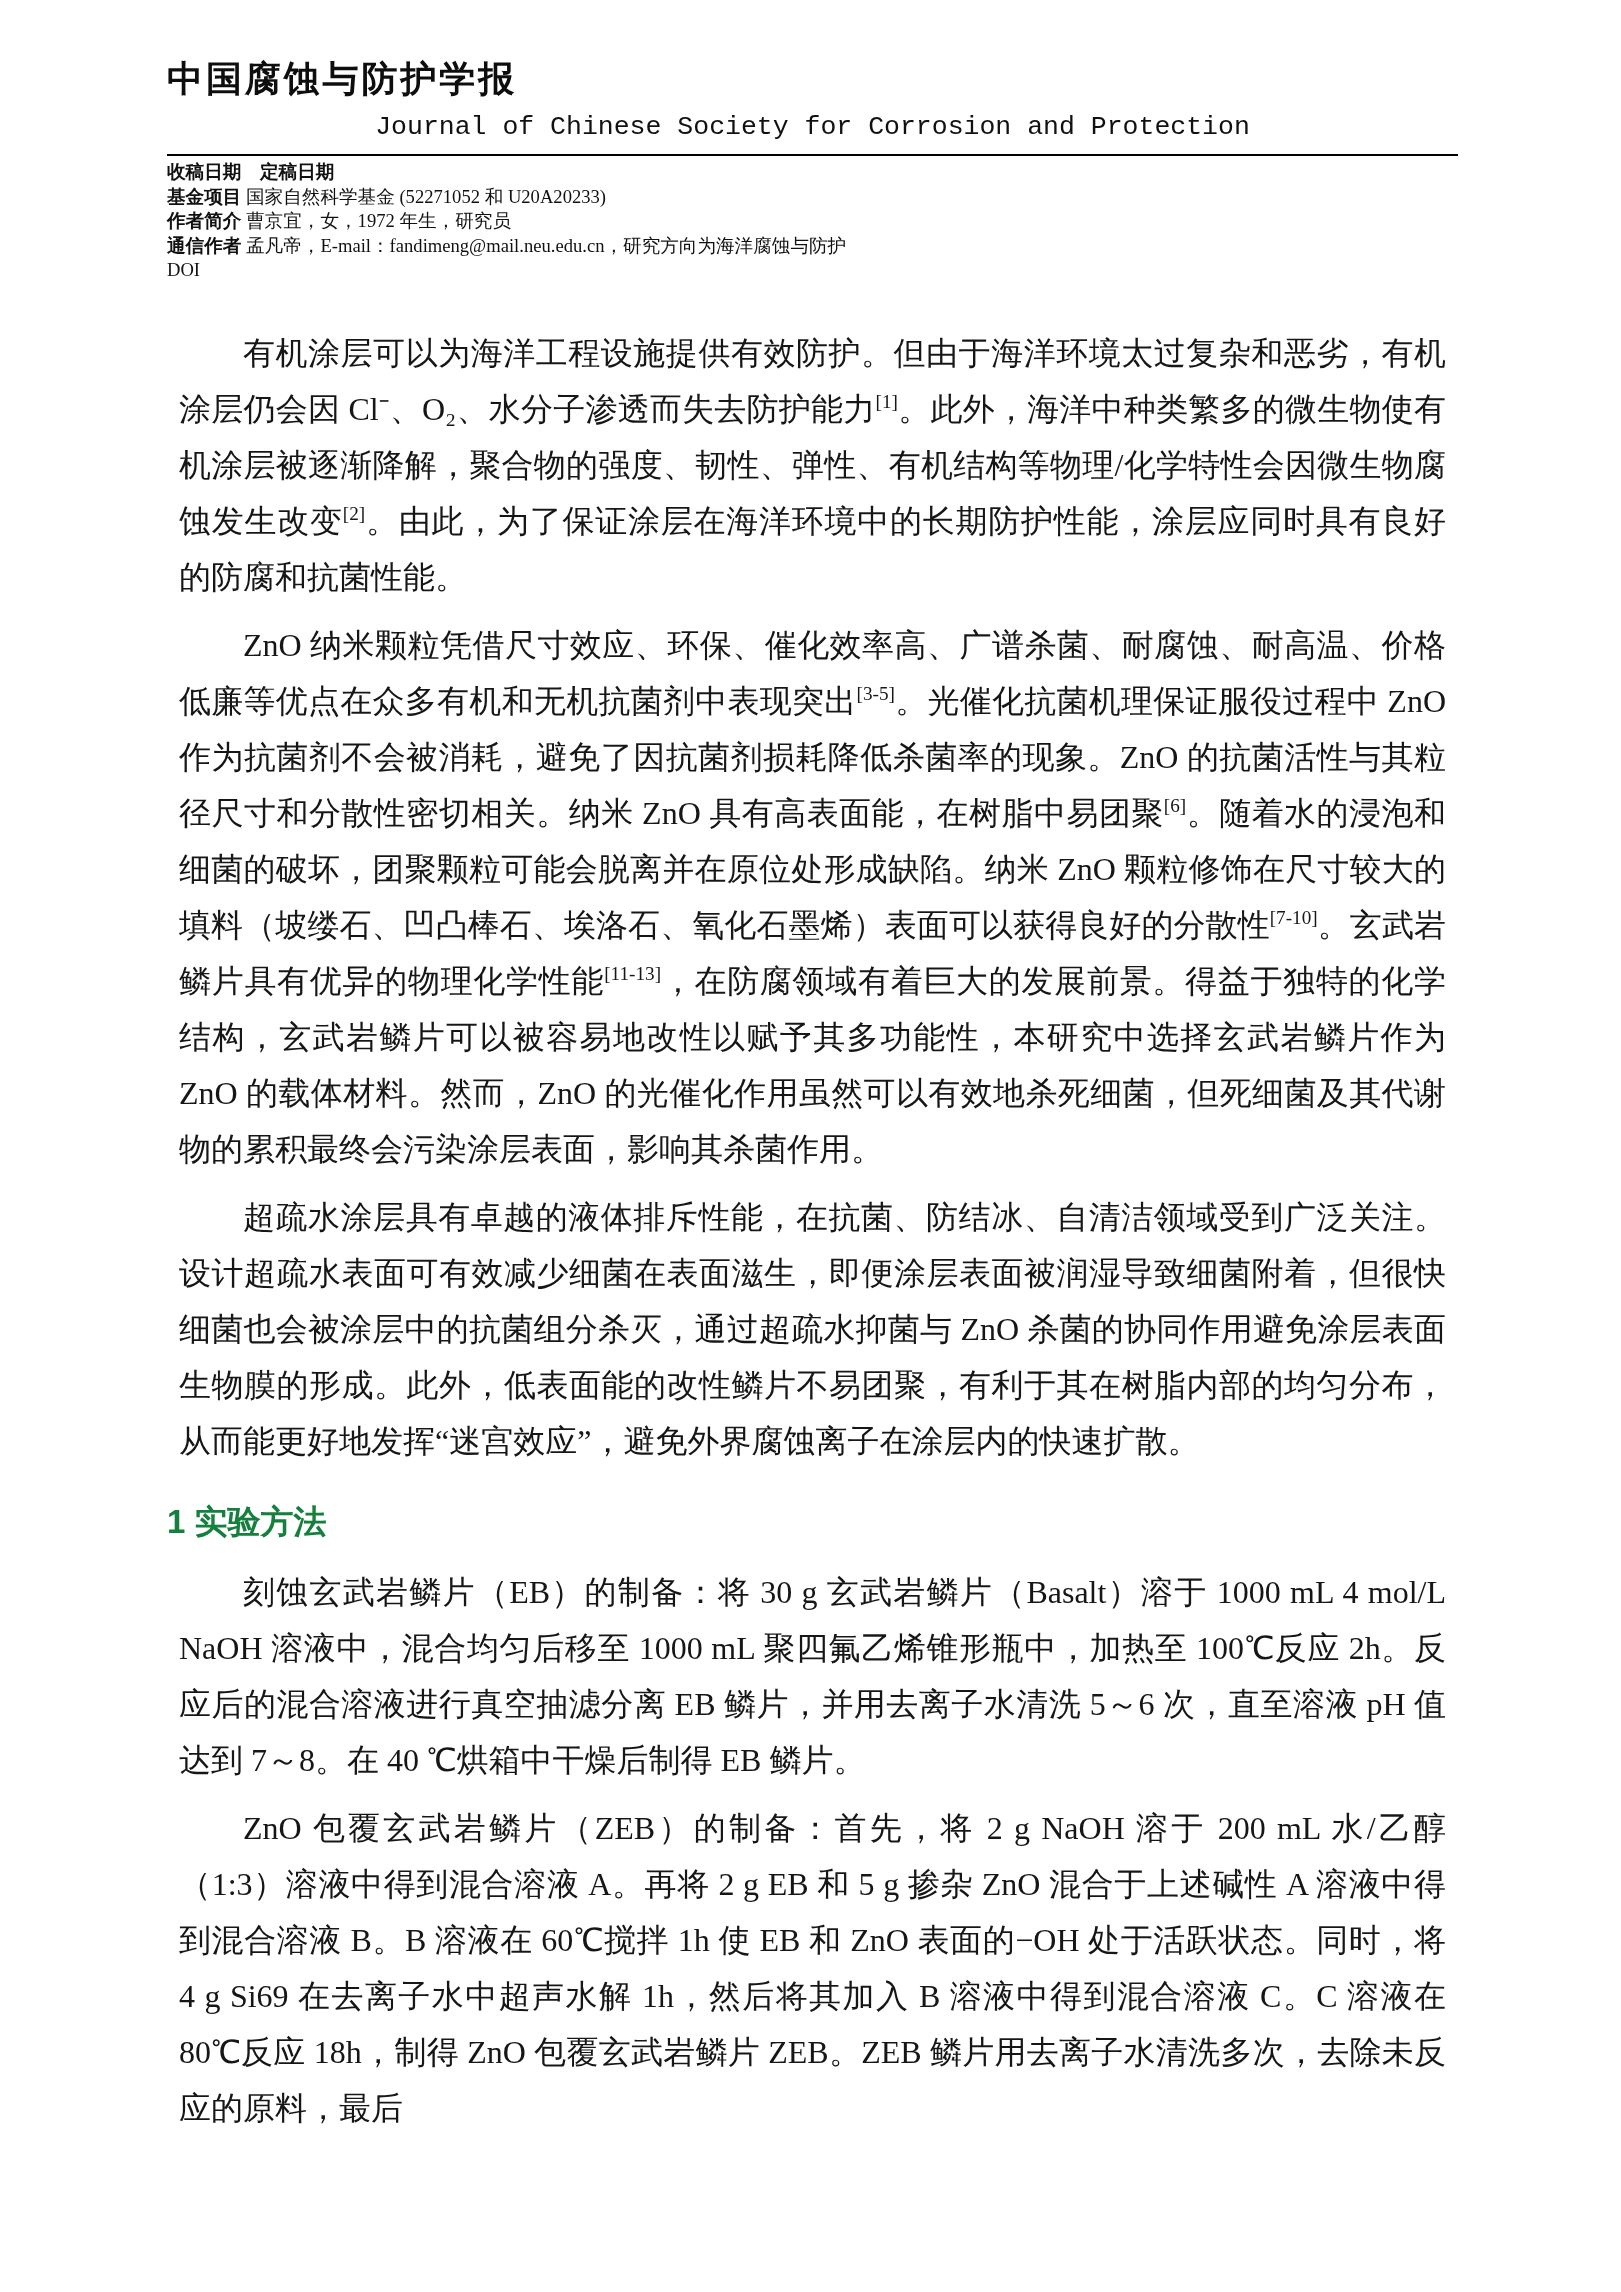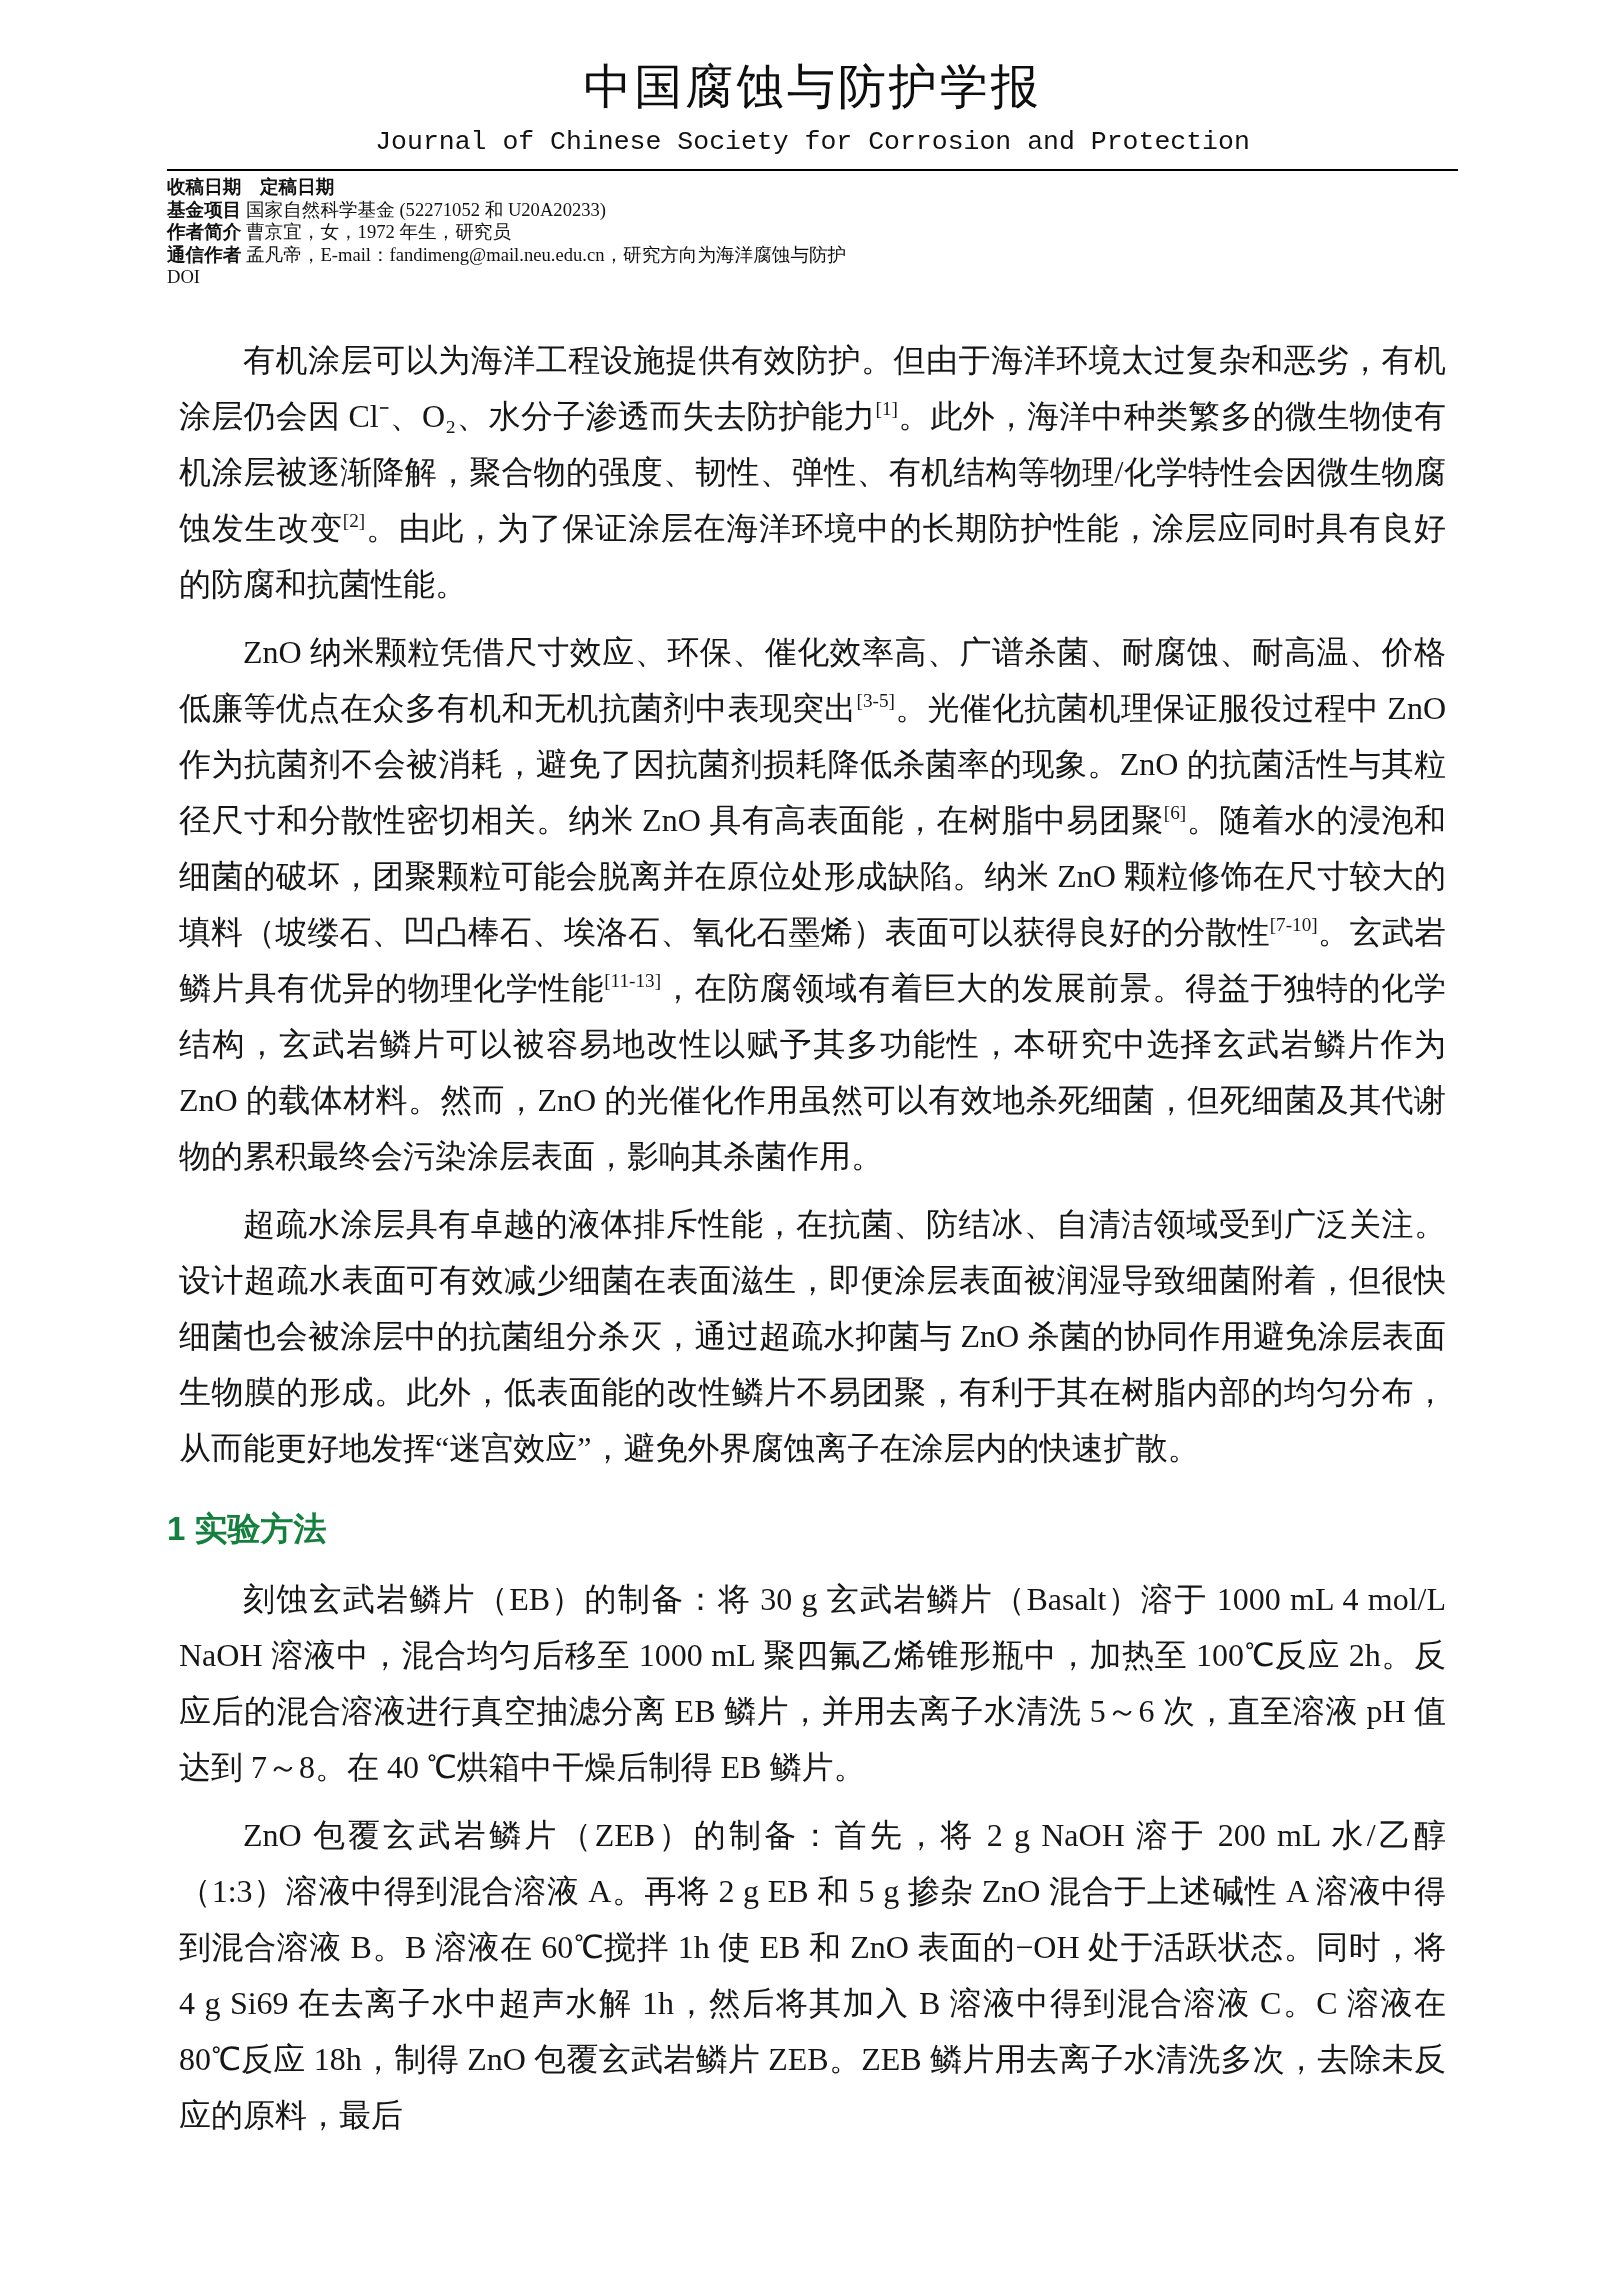--- a/index.html
+++ b/index.html
@@ -9,43 +9,42 @@
     color: #151515;
     font-family: "Liberation Serif", "DejaVu Serif", serif;
     position: relative;
   }
   .page {
     width: 1621px; height: 2293px;
     padding: 55px 163px 0 167px;
     overflow: hidden;
   }
   .title-cn {
-    text-align: center;
-    font-size: 48px;
-    font-weight: 400;
+    font-size: 36px;
+    font-weight: 700;
     letter-spacing: 2.9px;
     margin-bottom: 7.8px;
     color: #0e0e0e;
   }
   .title-en {
     text-align: center;
     font-size: 26.5px;
     font-family: Liberation Mono, monospace;
     color: #111111;
     margin-bottom: 11.8px;
   }
   .footnotes {
     border-top: 2px solid #000000;
     padding-top: 5.9px;
     font-size: 18.6px;
     line-height: 22.5px;
     color: #111111;
   }
   .fline b {
-    font-family: Liberation Sans, sans-serif;
+    font-family: Liberation Mono, monospace;
     font-weight: 700;
   }
   .bodytext {
     margin-top: 43px;
     font-size: 32px;
     line-height: 56px;
     text-align: justify;
     color: #161616;
   }
   .bodytext p { text-indent: 2em; margin: 12px; font-family: Liberation Serif, serif; }

